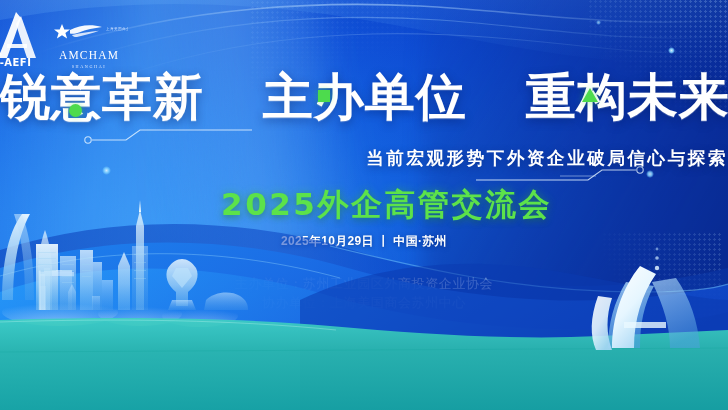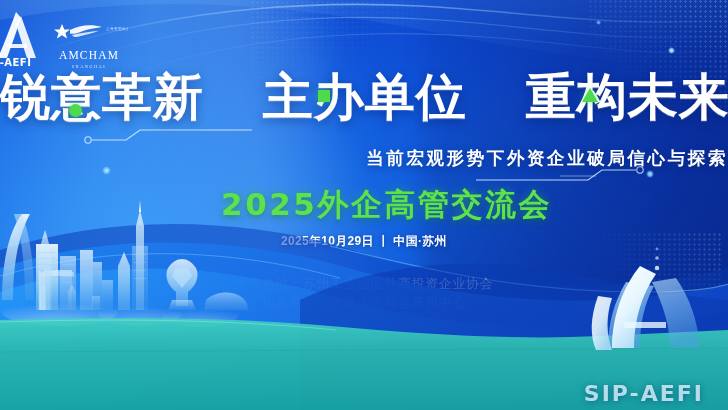--- a/index.html
+++ b/index.html
@@ -355,15 +355,14 @@
       <path d="M652,282 C664,306 670,328 670,348 L700,348 C698,322 690,298 676,278 Z" fill="url(#embA)" opacity=".7"></path>
       <path d="M640,266 C622,288 612,318 612,348 L634,348 C634,320 642,294 656,274 Z" fill="url(#emb)"></path>
       <path d="M598,296 C590,318 590,336 596,350 L612,350 C606,334 606,316 612,298 Z" fill="url(#emb)" opacity=".9"></path>
       <rect x="624" y="322" width="42" height="6" fill="#eaf9ff" opacity=".8"></rect>
       <circle cx="657" cy="268" r="2.2" fill="#dff3ff" opacity=".85"></circle>
       <circle cx="657" cy="258" r="1.8" fill="#cfeaff" opacity=".7"></circle>
       <circle cx="657" cy="249" r="1.4" fill="#bfe2ff" opacity=".55"></circle>
     </g>
   </svg>
 
-  <div class="emblem-text">SIP-AEFI</div>
 
 </div>
 
 </body></html>

